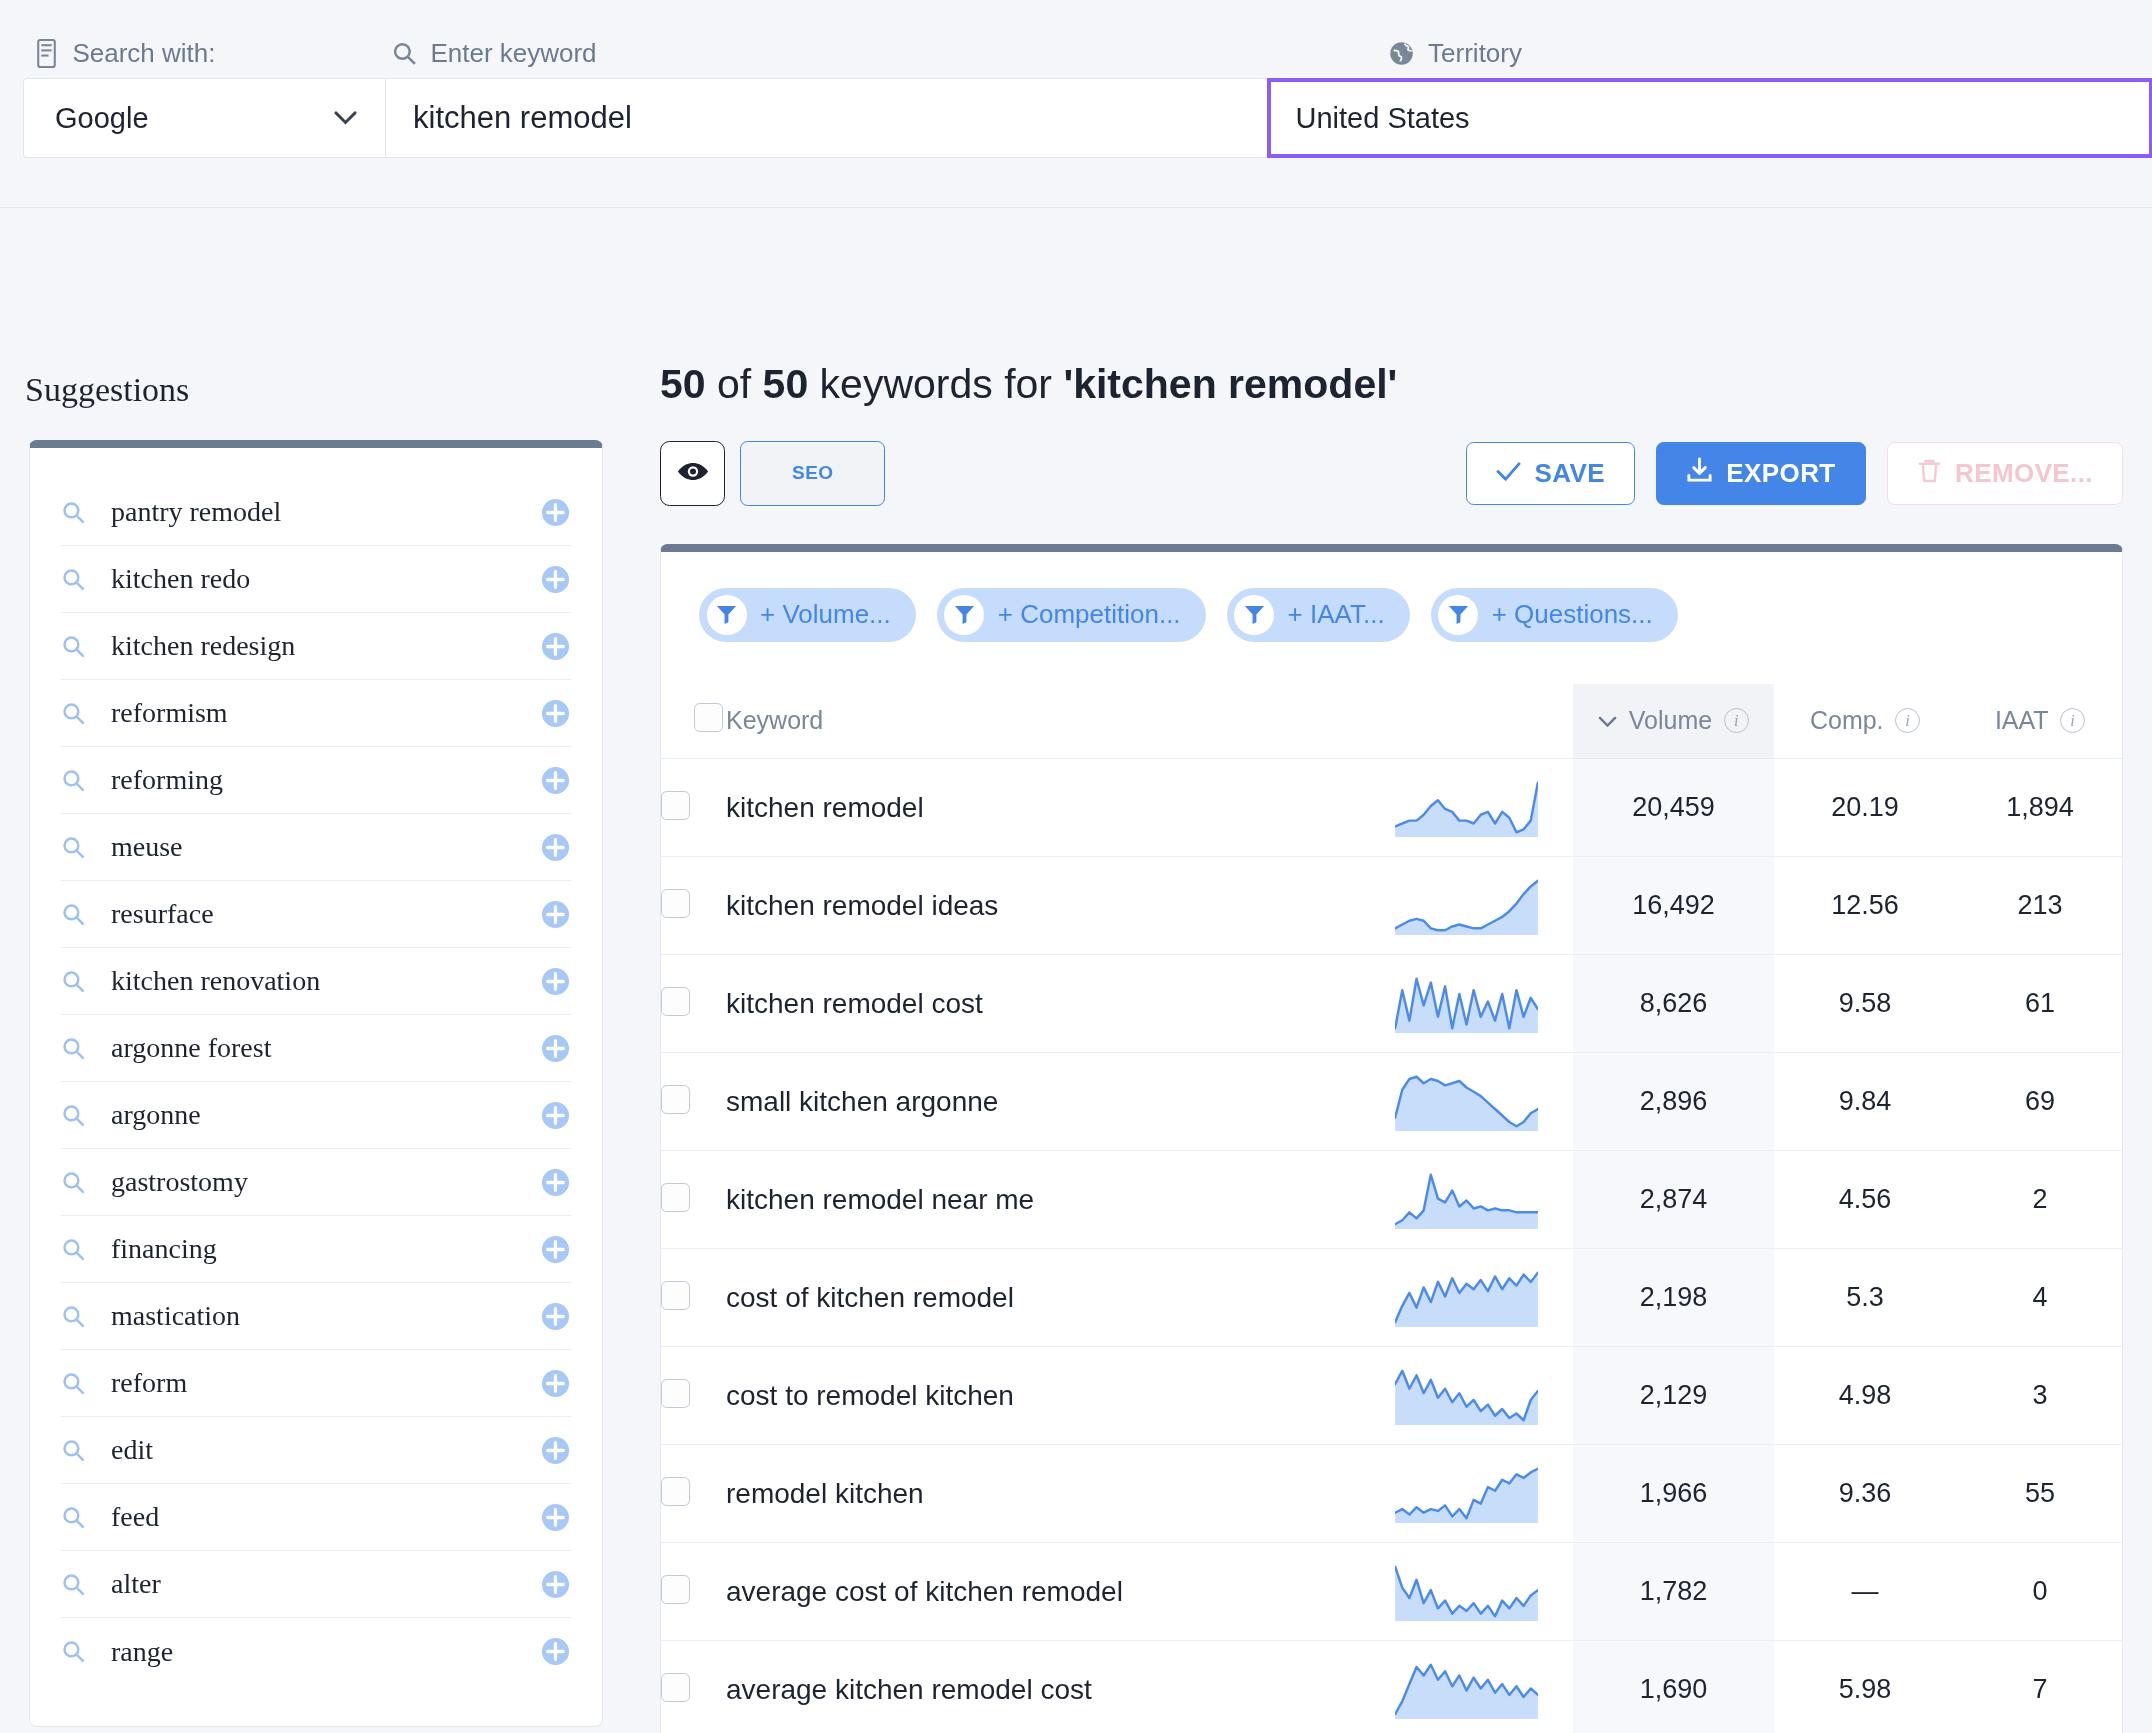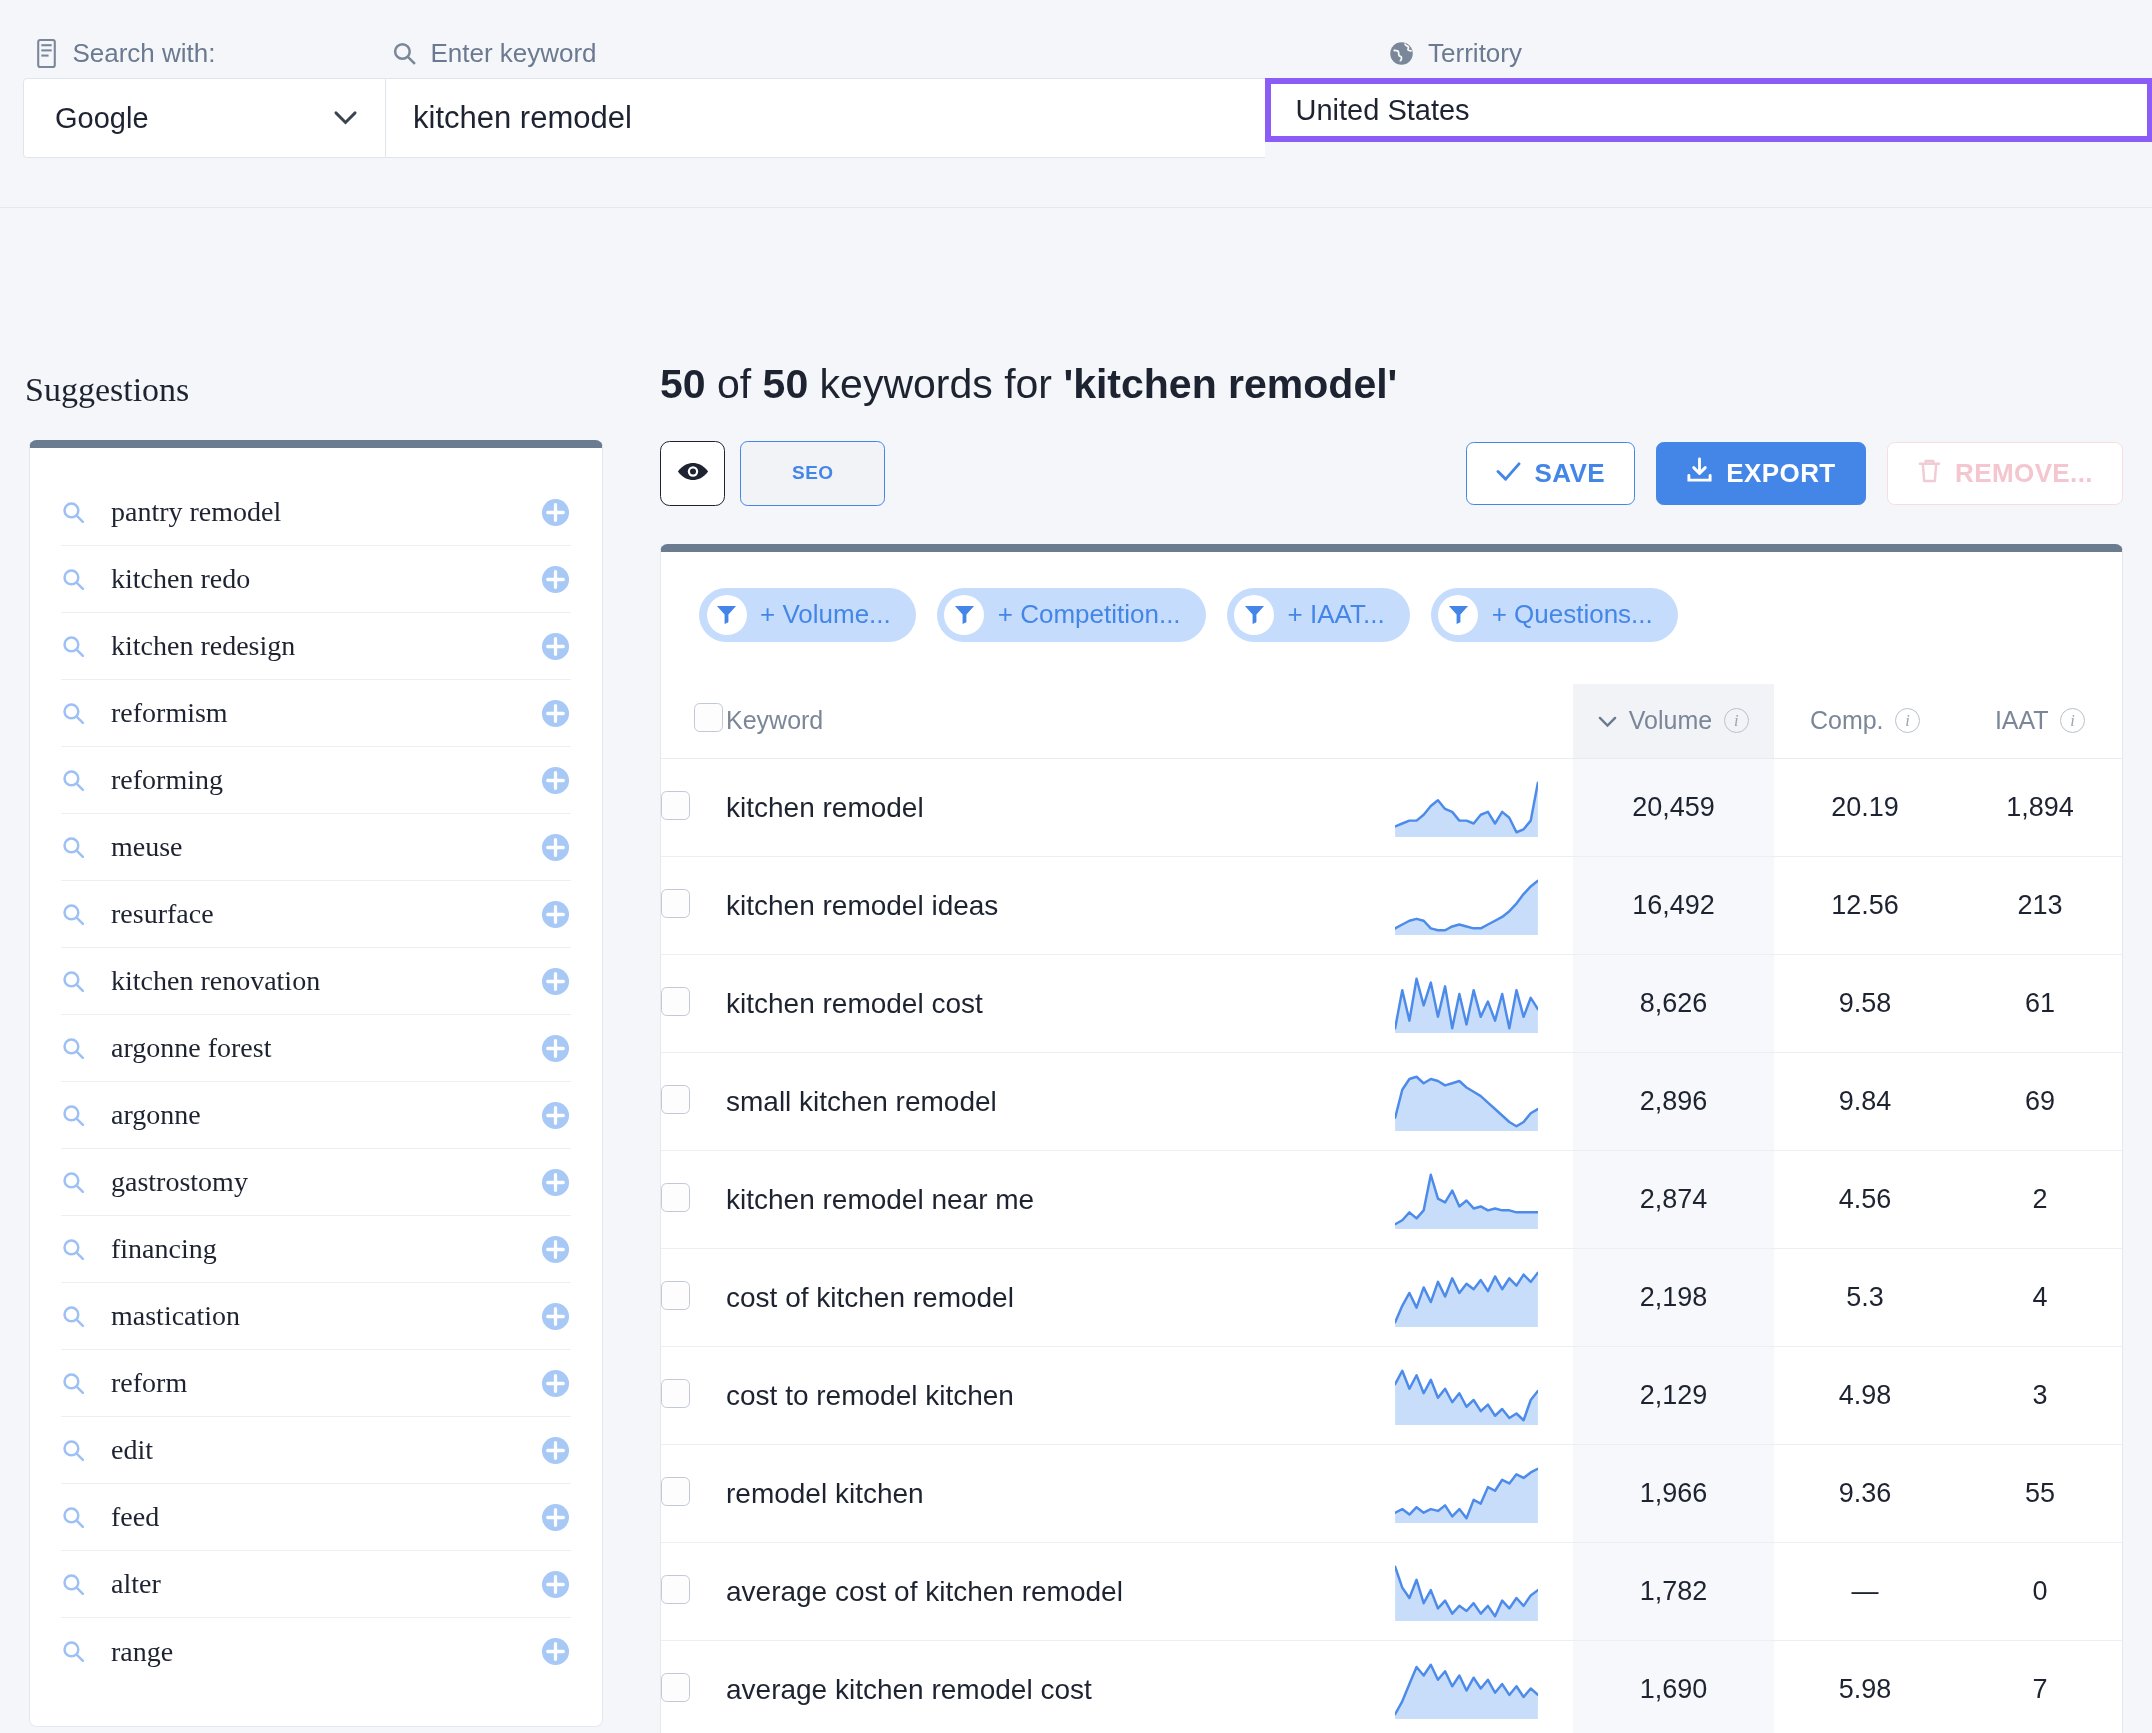--- a/index.html
+++ b/index.html
@@ -68,23 +68,23 @@
     border-right: none;
     display: flex;
     align-items: center;
     padding-left: 27px;
     font-size: 31px;
     color: #1d2330;
     max-width: 1549px;
   }
   .territory-input {
     flex: 1;
-    height: 64px;
+    height: 80px;
     background: #ffffff;
-    border: 6px solid #8b5cf6;
+    border: 4px solid #8b5cf6;
     display: flex;
     align-items: center;
     padding-left: 25px;
     font-size: 29px;
     color: #1d2330;
   }
 
   
   .page {
     position: relative;
@@ -776,21 +776,21 @@
                   <polygon points="0,62 0.0,57.0 7.5,17.0 15.0,49.0 22.5,5.0 30.0,33.0 37.5,9.0 45.0,45.0 52.5,13.0 60.0,57.0 67.5,21.0 75.0,53.0 82.5,17.0 90.0,45.0 97.5,29.0 105.0,49.0 112.5,21.0 120.0,57.0 127.5,17.0 135.0,45.0 142.5,25.0 150.0,37.0 150,62" fill="#c7ddfa"></polygon>
                   <polyline points="0.0,57.0 7.5,17.0 15.0,49.0 22.5,5.0 30.0,33.0 37.5,9.0 45.0,45.0 52.5,13.0 60.0,57.0 67.5,21.0 75.0,53.0 82.5,17.0 90.0,45.0 97.5,29.0 105.0,49.0 112.5,21.0 120.0,57.0 127.5,17.0 135.0,45.0 142.5,25.0 150.0,37.0" fill="none" stroke="#4d8bea" stroke-width="2.6" stroke-linejoin="round" stroke-linecap="round"></polyline>
                 </svg>
               </td>
               <td class="c-vol">8,626</td>
               <td class="c-comp">9.58</td>
               <td class="c-iaat">61</td>
             </tr>
             <tr>
               <td class="c-check"><span class="cbox"></span></td>
-              <td class="c-kw">small kitchen remodel</td>
+              <td class="c-kw">small kitchen argonne</td>
               <td class="c-spark">
                 <svg class="spark" width="143" height="59" viewBox="0 0 150 62">
                   <polygon points="0,62 0.0,48.0 7.5,18.6 15.0,7.3 22.5,5.0 30.0,11.8 37.5,7.3 45.0,9.5 52.5,14.0 60.0,11.8 67.5,9.5 75.0,16.3 82.5,20.8 90.0,25.3 97.5,32.1 105.0,38.9 112.5,45.7 120.0,52.5 127.5,57.0 135.0,52.5 142.5,43.4 150.0,38.9 150,62" fill="#c7ddfa"></polygon>
                   <polyline points="0.0,48.0 7.5,18.6 15.0,7.3 22.5,5.0 30.0,11.8 37.5,7.3 45.0,9.5 52.5,14.0 60.0,11.8 67.5,9.5 75.0,16.3 82.5,20.8 90.0,25.3 97.5,32.1 105.0,38.9 112.5,45.7 120.0,52.5 127.5,57.0 135.0,52.5 142.5,43.4 150.0,38.9" fill="none" stroke="#4d8bea" stroke-width="2.6" stroke-linejoin="round" stroke-linecap="round"></polyline>
                 </svg>
               </td>
               <td class="c-vol">2,896</td>
               <td class="c-comp">9.84</td>
               <td class="c-iaat">69</td>
             </tr>

